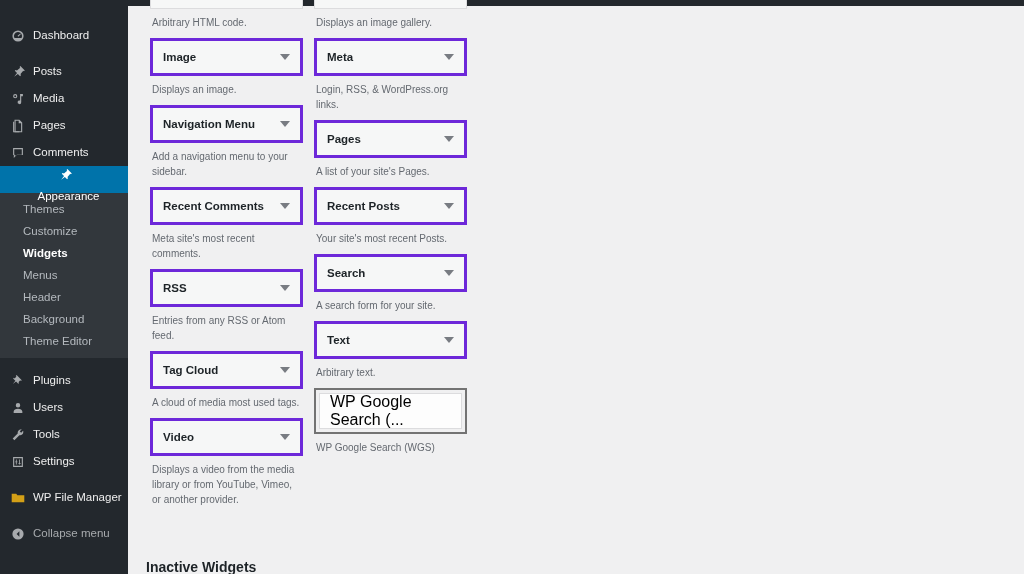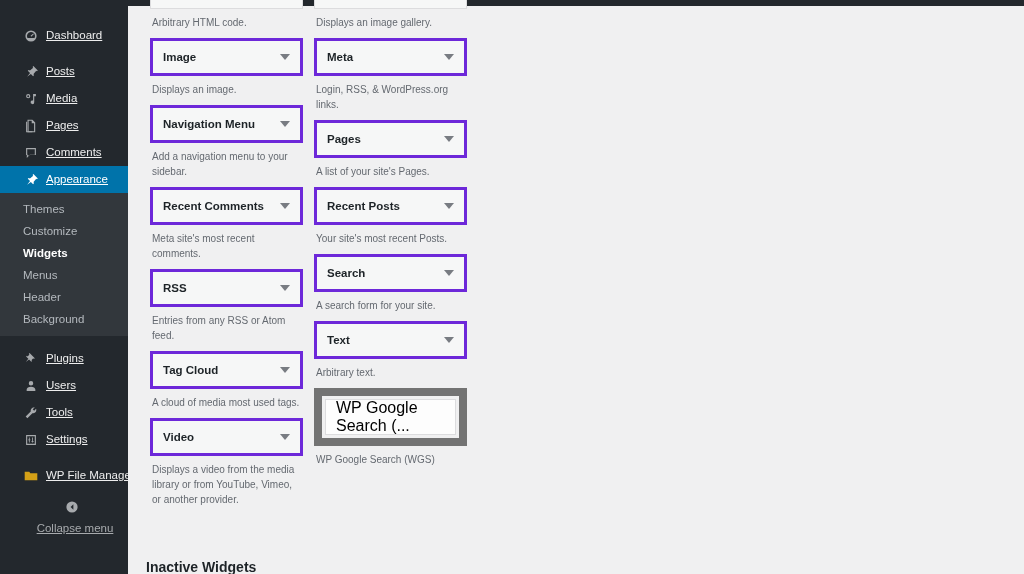--- a/index.html
+++ b/index.html
@@ -23,51 +23,51 @@
 
   
   .sidebar {
     position: absolute; left: 0; top: 0; width: 128px; height: 574px;
     background: #23282d;
   }
   .menu-block { padding-top: 0; }
   .mi {
     position: relative;
     display: flex; align-items: center;
-    height: 27px; padding-left: 22px;
+    height: 27px; padding-left: 9px;
     color: #eeeeee; font-size: 11.5px; line-height: 27px;
-    white-space: nowrap; cursor: pointer; text-decoration: underline;
+    white-space: nowrap; cursor: pointer;
   }
   .mi .ico {
     width: 17px; height: 17px; margin-right: 7px;
     display: inline-flex; align-items: center; justify-content: center;
     color: #a7aaad; flex: none;
   }
   .mi .ico svg { display: block; }
   .mi .lbl { font-size: 11.5px; }
-  .mi.active { background: #0073aa; color: #fff; }
+  .mi.active { background: #0073aa; color: #fff; flex-direction: column; }
   .mi.active .ico { color: #fff; }
   .mi.active::after {
     content: ""; position: absolute; right: -8px; top: 50%;
     transform: translateY(-50%);
     border-top: 8px solid transparent;
     border-bottom: 8px solid transparent;
     border-left: 8px solid #0073aa;
   }
   .mi-gap { height: 9px; }
 
   .submenu { background: #32373c; padding: 5px 0 6px 0; }
   .si {
     display: block; padding: 3px 0 3px 23px;
     color: #b4b9be; font-size: 11.5px; line-height: 16px;
     cursor: pointer; white-space: nowrap;
   }
   .si.current { color: #fff; font-weight: bold; }
 
-  .mi.dim { color: #a7aaad; flex-direction: column; }
+  .mi.dim { color: #a7aaad; }
   .mi.dim .lbl { color: #a7aaad; }
 
   
   .content {
     position: absolute; left: 128px; top: 6px;
     width: 896px; height: 568px;
     background: #f0f0f1;
   }
 
   .widget-cols {
@@ -99,21 +99,21 @@
     border-top: 6px solid #787c82;
     margin-left: 6px;
   }
   .w-desc {
     font-size: 10px; color: #646970;
     line-height: 15px;
     padding: 6px 2px 0 2px;
     margin-bottom: 8px;
   }
   .hl-box {
-    border: 8px solid #737373;
+    border: 2px solid #737373;
     padding: 3px;
     background: #f0f0f1;
   }
   .hl-inner {
     background: #fdfdfd;
     border: 1px solid #dcdcde;
     height: 36px;
     display: flex; align-items: center;
     padding: 0 10px;
   }
@@ -185,20 +185,21 @@
           </span>
           <span class="lbl">Appearance</span>
         </div>
         <div class="submenu">
           <div class="si">Themes</div>
           <div class="si">Customize</div>
           <div class="si current">Widgets</div>
           <div class="si">Menus</div>
           <div class="si">Header</div>
           <div class="si">Background</div>
+          <div class="si">Theme Editor</div>
         </div>
         <div class="mi-gap"></div>
         <div class="mi">
           <span class="ico">
             <svg width="14" height="14" viewBox="0 0 20 20" fill="currentColor">
               <path d="M8 1.5L6.8 2.7l1 1-2.6 2.6-1-1L3 6.5l3.2 3.2-3.6 4.6 4.6-3.6 3.2 3.2 1.2-1.2-1-1 2.6-2.6 1 1 1.2-1.2L8 1.5z"></path>
             </svg>
           </span>
           <span class="lbl">Plugins</span>
         </div>

